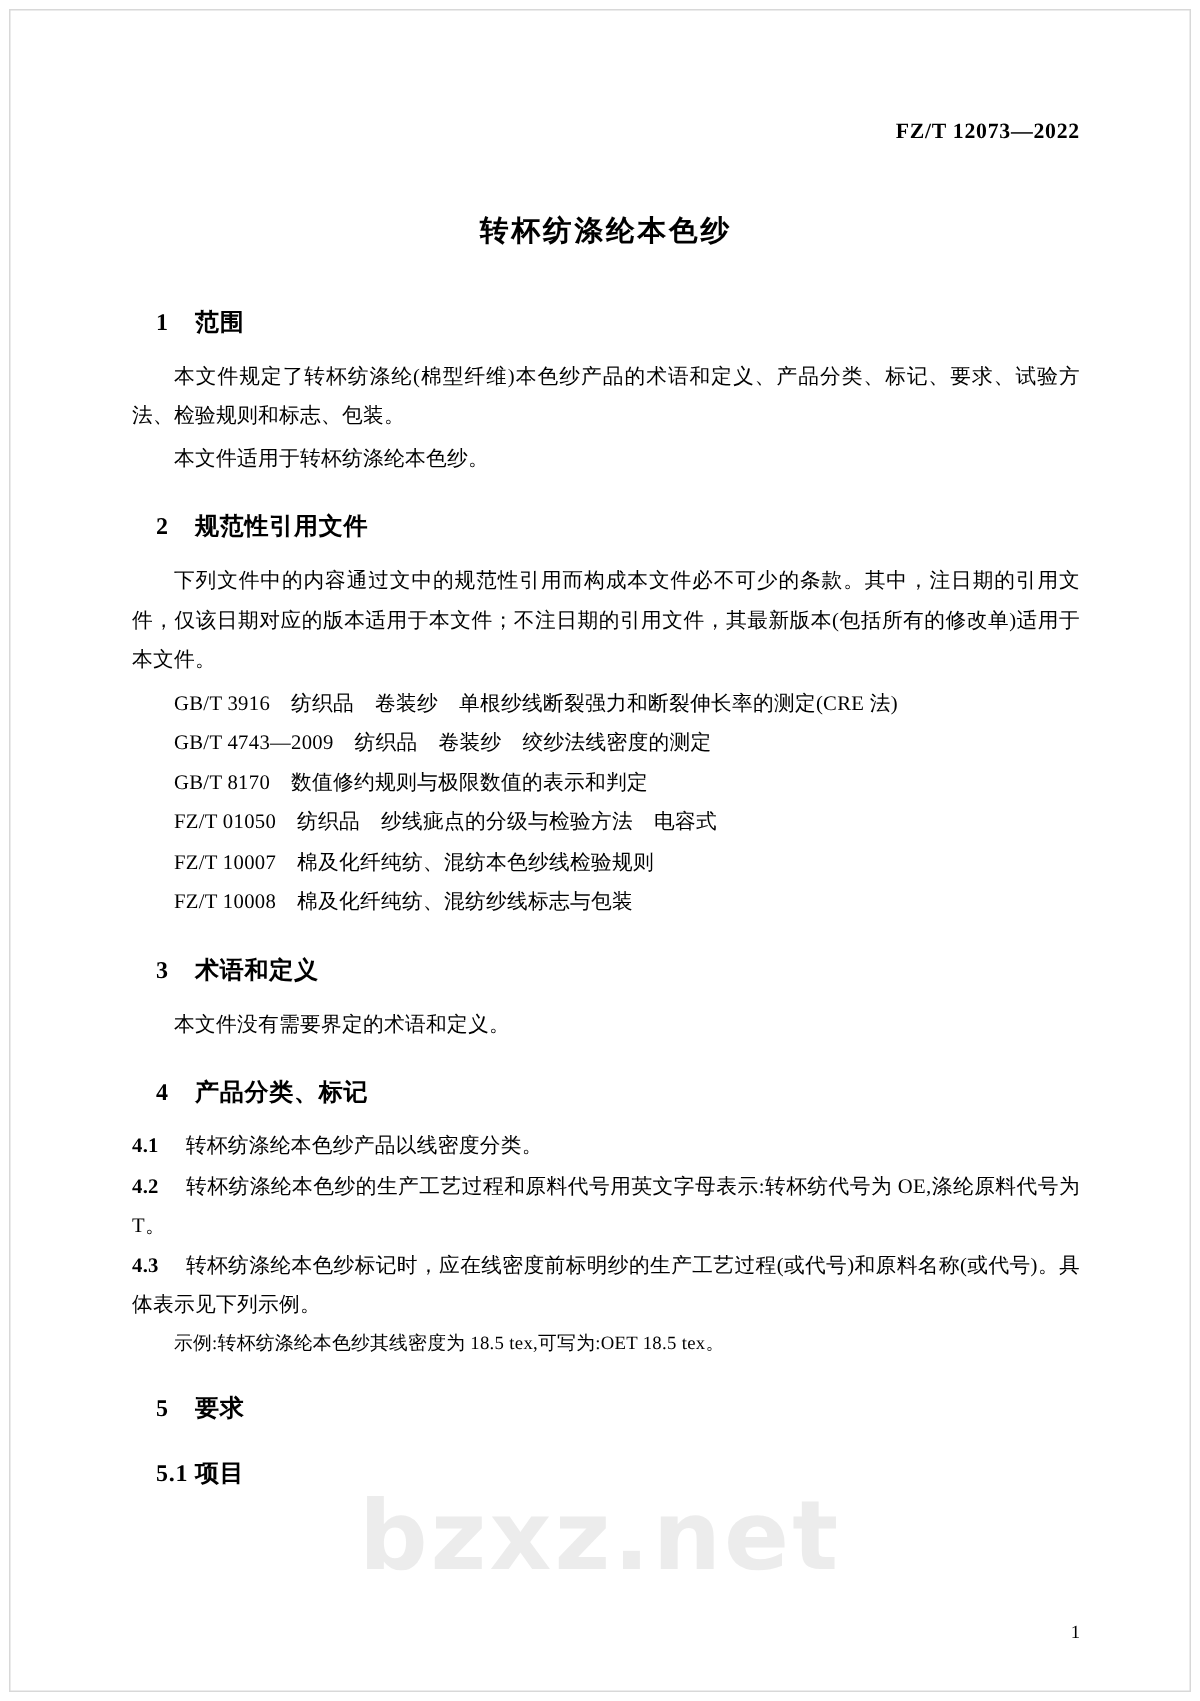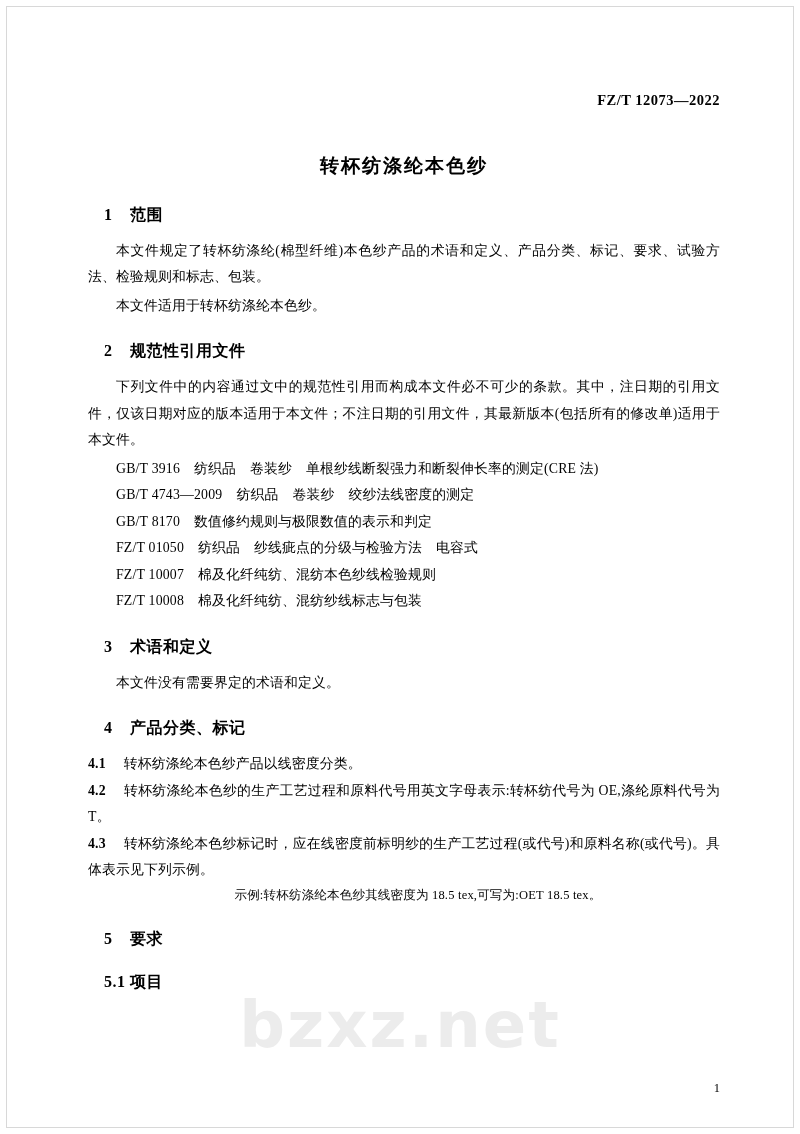--- a/index.html
+++ b/index.html
@@ -22,37 +22,37 @@
   .page::before {
     content: "";
     position: absolute;
     left: 6px; top: 6px; right: 6px; bottom: 6px;
     border: 1px solid #d8d8d8;
     pointer-events: none;
   }
   .content {
     position: absolute;
     left: 88px;
-    top: 92px;
+    top: 80px;
     width: 632px;
   }
   .header-code {
     text-align: right;
     font-family: "Liberation Serif", "DejaVu Serif", serif;
     font-size: 14.5px;
     font-weight: bold;
     letter-spacing: 0.5px;
     margin-bottom: 44px;
   }
   .doc-title {
     text-align: center;
     font-size: 19px;
     font-weight: bold;
     letter-spacing: 2px;
-    margin: 0 0 26px 0;
+    margin: 0 0 38px 0;
   }
   .sec-head {
     font-size: 16px;
     font-weight: bold;
     margin: 22px 0 12px 16px;
     letter-spacing: 0.5px;
   }
   .sec-head .num {
     display: inline-block;
     width: 26px;
@@ -82,21 +82,20 @@
   }
   .num-para .lbl {
     font-weight: bold;
     margin-right: 18px;
   }
   .example {
     font-size: 12.5px;
     line-height: 1.9;
     padding-left: 28px;
     letter-spacing: 0.2px;
-    text-align: center;
   }
   .page-num {
     position: absolute;
     right: 80px;
     bottom: 38px;
     font-size: 12.5px;
   }
   .watermark {
     position: absolute;
     left: 0;

